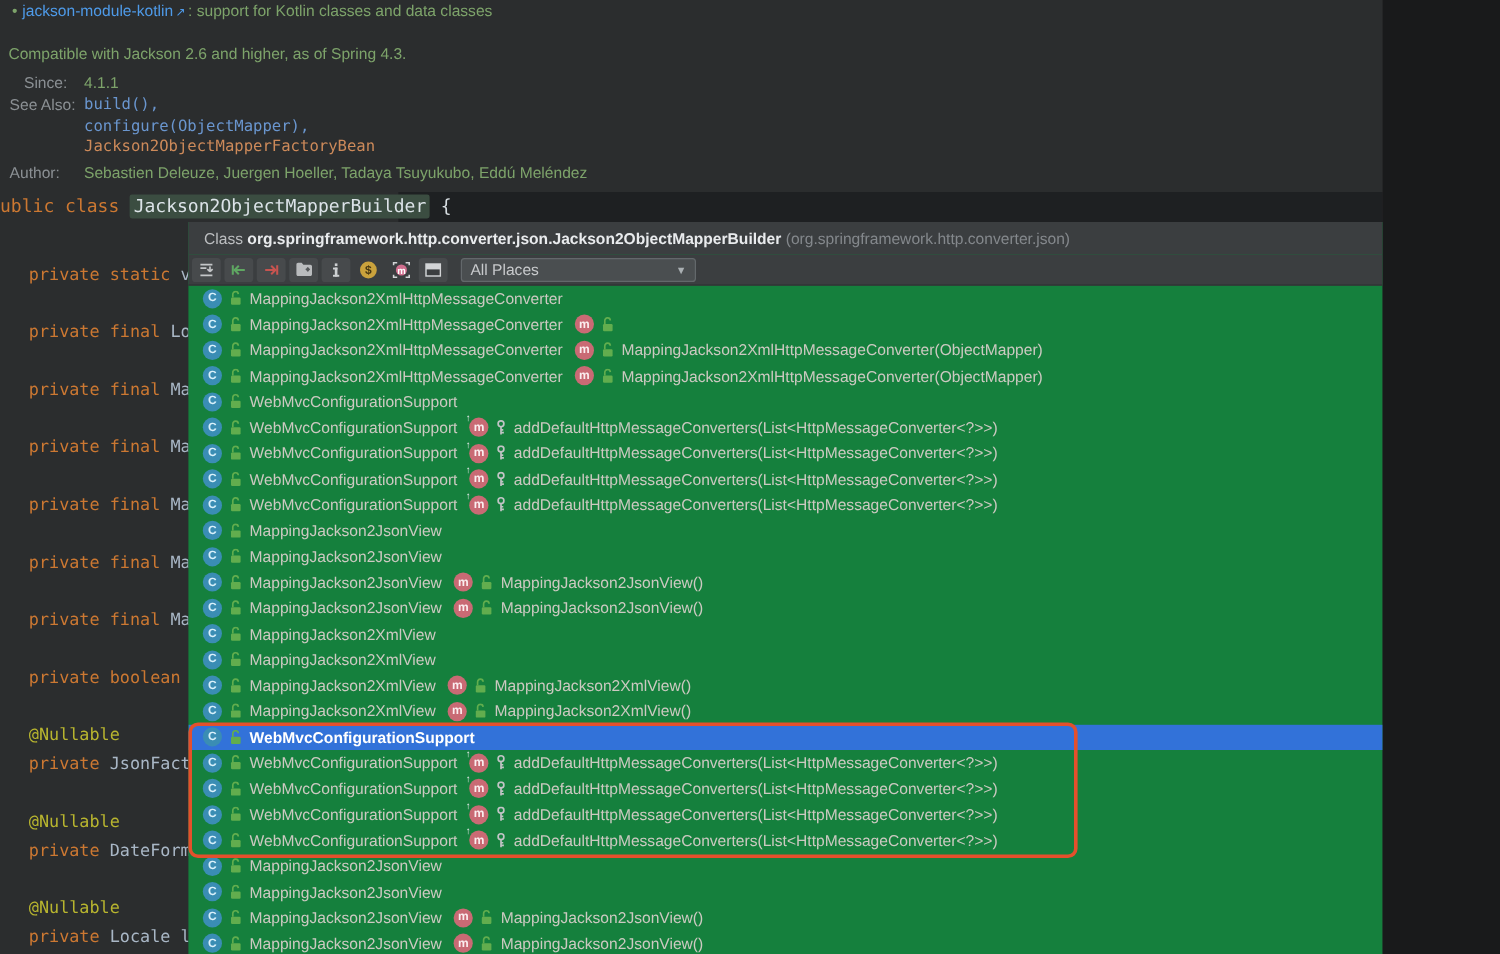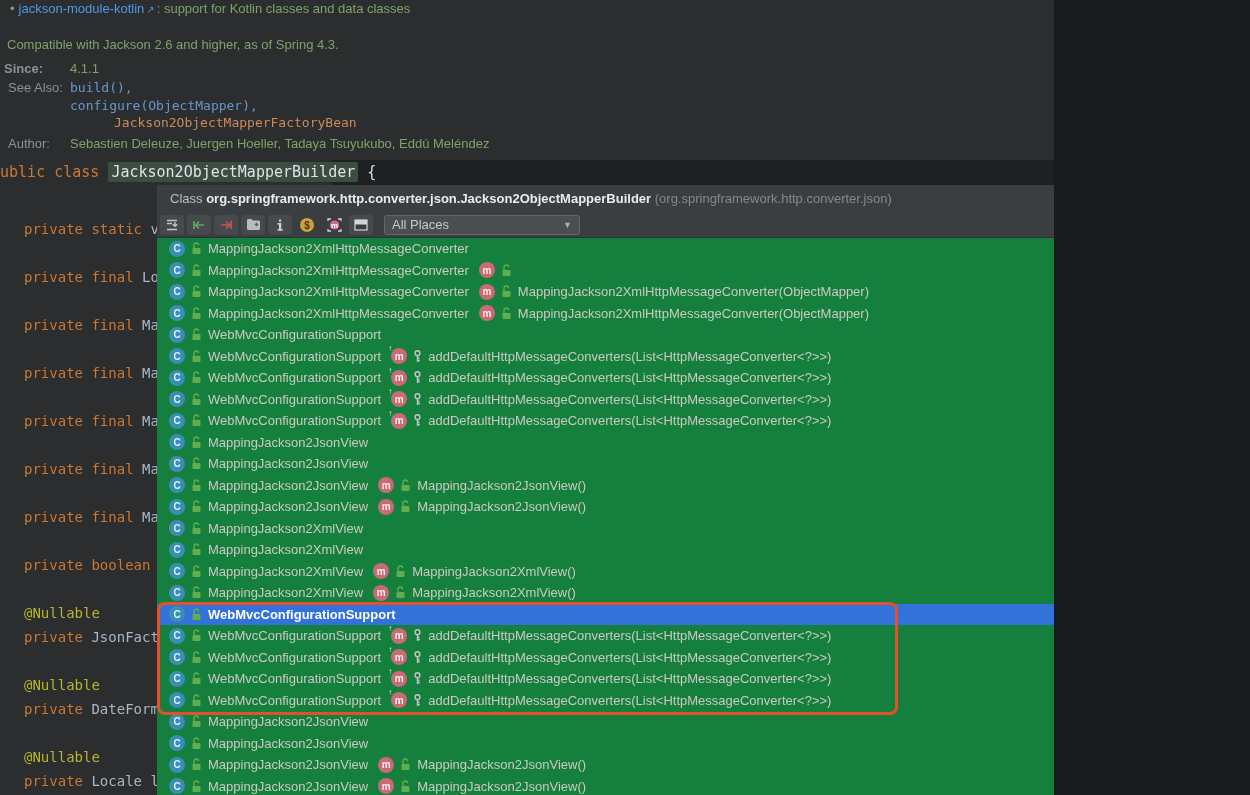--- a/index.html
+++ b/index.html
@@ -1,28 +1,28 @@
 <!DOCTYPE html>
 <html><head>
 <meta charset="utf-8">
 <style>
   * { box-sizing: border-box; }
   html,body { margin:0; padding:0; background:#191a1b; }
-  .screen { position:relative; width:1054px; height:795px; overflow:hidden;
+  .screen { position:relative; width:1152px; height:795px; overflow:hidden;
             background:#2b2d2e; font-family:"Liberation Sans",sans-serif; }
 
   
   .doc-area { position:absolute; left:0; top:0; width:1186px; height:160px; background:#2b2d2e; }
   .doc-line { position:absolute; white-space:nowrap; font-size:13px; color:#7da36a; }
   .doc-bullet { color:#7da36a; margin-right:4px; }
   .doc-link { color:#4e9ae8; }
   .doc-extarrow { color:#4e9ae8; font-size:10px; margin:0 2px; }
   .doc-label { color:#8b9094; }
   .doc-mono { font-family:"DejaVu Sans Mono",monospace; color:#6a96cf;text-align:right; }
-  .doc-mono-orange { font-family:"DejaVu Sans Mono",monospace; color:#cd8a5a;margin-left:44px; }
+  .doc-mono-orange { font-family:"DejaVu Sans Mono",monospace; color:#cd8a5a; }
 
   
   .class-strip { position:absolute; left:332px; top:160px; width:918px; height:25px; background:#1e2022; }
   .class-line { position:absolute; left:-9px; top:163px; white-space:pre;
                 font:15px "DejaVu Sans Mono",monospace; color:#d8dee2; z-index:1; }
   .kw { color:#cc7832; }
   .class-name-hl { background:#3b4d41; padding:1px 3px; border-radius:2px; color:#dce3e8; }
 
   
   .editor-left { position:absolute; left:0; top:185px; width:157px; height:610px;
@@ -85,21 +85,21 @@
 </head>
 <body>
 
 <div class="screen">
 
   <div class="doc-area">
     <div class="doc-line" style="left:10px; top:1px;">
       <span class="doc-bullet">•</span><span class="doc-link">jackson-module-kotlin</span><span class="doc-extarrow">↗</span><span>: support for Kotlin classes and data classes</span>
     </div>
     <div class="doc-line" style="left:7px; top:37px;">Compatible with Jackson 2.6 and higher, as of Spring 4.3.</div>
-    <div class="doc-line doc-label" style="left:4px; top:61px;font-weight:bold;">Since:</div>
+    <div class="doc-line doc-label" style="left:20px; top:61px;">Since:</div>
     <div class="doc-line" style="left:70px; top:61px;">4.1.1</div>
     <div class="doc-line doc-label" style="left:8px; top:80px;">See Also:</div>
     <div class="doc-line doc-mono" style="left:70px; top:80px;">build(),</div>
     <div class="doc-line doc-mono" style="left:70px; top:98px;">configure(ObjectMapper),</div>
     <div class="doc-line doc-mono-orange" style="left:70px; top:115px;">Jackson2ObjectMapperFactoryBean</div>
     <div class="doc-line doc-label" style="left:8px; top:136px;text-align:right;">Author:</div>
     <div class="doc-line" style="left:70px; top:136px;">Sebastien Deleuze, Juergen Hoeller, Tadaya Tsuyukubo, Eddú Meléndez</div>
   </div>
 
   <div class="class-strip"></div>

